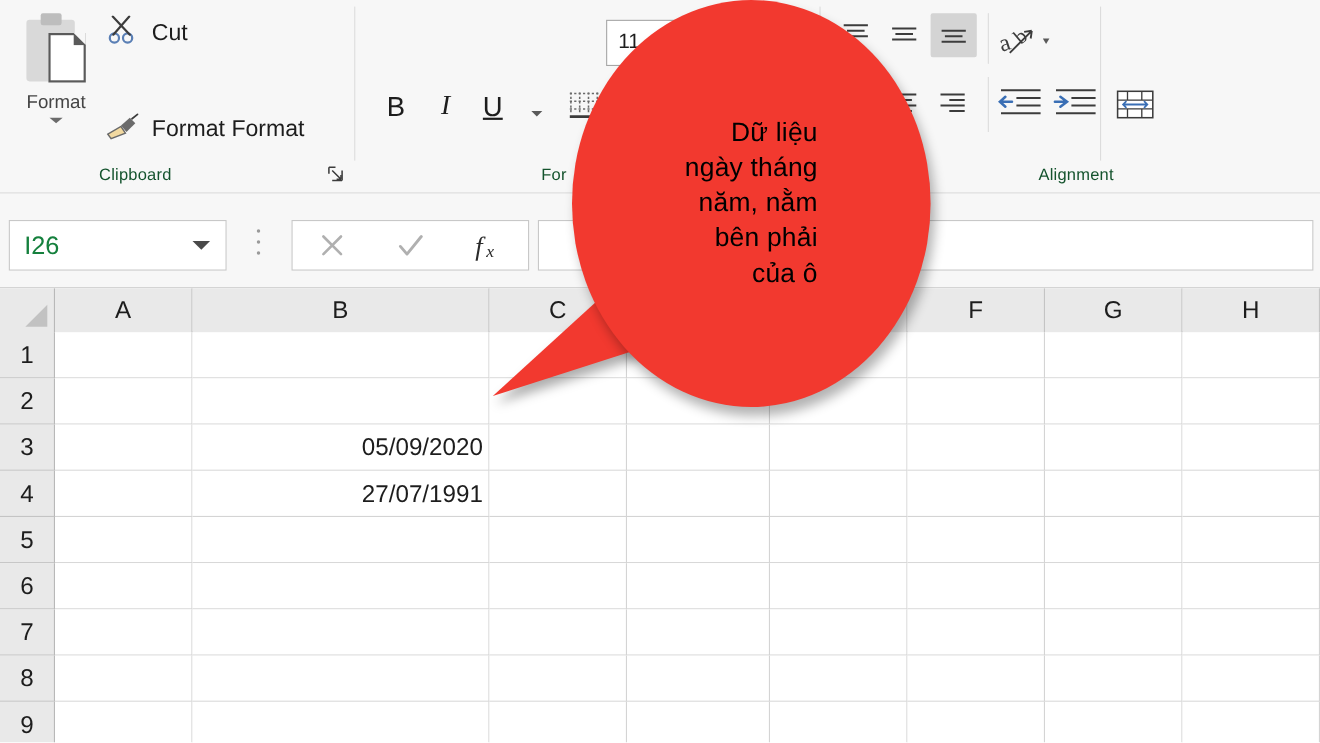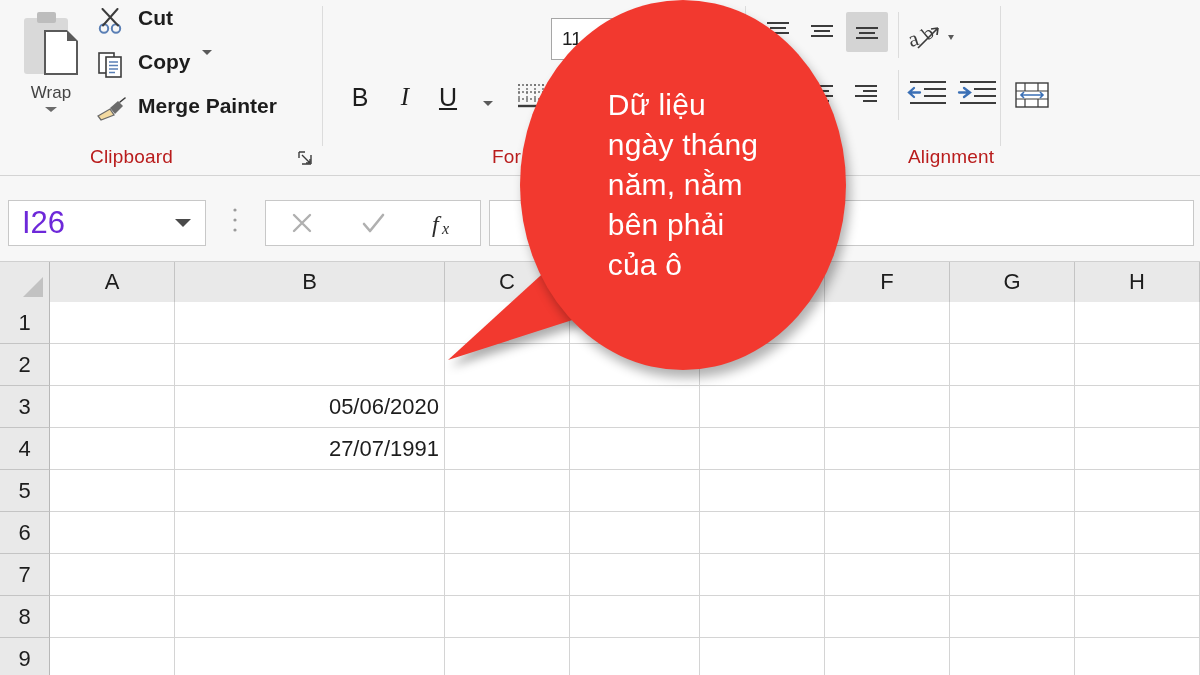--- a/index.html
+++ b/index.html
@@ -19,21 +19,21 @@
     border-bottom: 1px solid #d4d4d4;
   }
   .ribbon-inner { position: relative; width: 1200px; height: 176px; }
 
   .grp-sep {
     position: absolute; top: 6px; width: 1px; height: 140px;
     background: #dcdcdc;
   }
   .grp-label {
     position: absolute; bottom: 8px;
-    font-size: 19px; color: #b91c1c; letter-spacing: .2px;
+    font-size: 15px; color: #14532d; letter-spacing: .2px;
     white-space: nowrap;
   }
 
   
   .paste-btn {
     position: absolute; left: 8px; top: 4px; width: 86px; height: 130px;
     text-align: center; cursor: default;
   }
   .paste-ico { position: relative; width: 66px; height: 74px; margin: 4px auto 0; }
   .pb-body {
@@ -54,22 +54,22 @@
     border-color: #5a5a5a #f7f7f7;
   }
   .paste-label { font-size: 17px; color: #444; margin-top: 2px; line-height: 1; }
   .paste-caret {
     width: 0; height: 0; margin: 6px auto 0;
     border-left: 6px solid transparent; border-right: 6px solid transparent;
     border-top: 5px solid #6b6b6b;
   }
 
   .cb-item {
-    position: absolute; height: 36px; display: flex; align-items: flex-start;
-    cursor: default; white-space: nowrap; font-weight: bold;
+    position: absolute; height: 36px; display: flex; align-items: flex-end;
+    cursor: default; white-space: nowrap;
   }
   .cb-item .lbl { font-size: 21px; color: #1d1d1d; }
   .cb-ico { width: 34px; height: 30px; position: relative; margin-right: 8px; }
 
   
   .ic-scissor { position: absolute; left: 2px; top: 2px; width: 28px; height: 26px; }
 
   
   .ic-copy { position: absolute; left: 2px; top: 2px; width: 30px; height: 26px; }
 
@@ -140,21 +140,21 @@
   
   .formula-bar {
     position: absolute; left: 0; top: 176px; width: 1200px; height: 86px;
     background: #f7f7f7; border-bottom: 1px solid #d0d0d0;
   }
   .name-box {
     position: absolute; left: 8px; top: 200px; width: 198px; height: 46px;
     background: #fff; border: 1px solid #c8c8c8;
     display: flex; align-items: center;
   }
-  .name-box .txt { font-size: 31px; color: #6d28d9; padding-left: 13px; flex: 1; }
+  .name-box .txt { font-size: 23px; color: #15803d; padding-left: 13px; flex: 1; }
   .nb-caret {
     width: 0; height: 0; margin-right: 14px;
     border-left: 8px solid transparent; border-right: 8px solid transparent;
     border-top: 8px solid #4a4a4a;
   }
   .fb-dots {
     position: absolute; left: 233px; top: 206px;
     width: 4px; height: 34px; color: #9a9a9a; font-size: 15px; line-height: 9px;
     text-align: center;
   }
@@ -218,75 +218,64 @@
     position: absolute; left: 0px; top: 180px; width: 240px; height: 200px;
     filter: drop-shadow(3px 7px 5px rgba(0,0,0,0.32));
   }
   .callout-circle {
     position: absolute; left: 80px; top: 8px; width: 326px; height: 370px;
     background: #f2392f; border-radius: 50%;
     box-shadow: 4px 8px 11px rgba(0,0,0,0.30);
     display: flex; align-items: center; justify-content: center;
   }
   .callout-text {
-    color: #ffffff; font-size: 30px; line-height: 1.33;
-    text-align: left; padding: 0 22px; letter-spacing: .2px;
+    color: #000000; font-size: 24px; line-height: 1.33;
+    text-align: right; padding: 0 22px; letter-spacing: .2px;
     white-space: pre-line;
   }
 </style>
 </head>
 <body>
 
 <div id="app">
 
   <div class="ribbon">
    <div class="ribbon-inner">
 
     <div class="paste-btn">
       <div class="paste-ico">
         <div class="pb-body"></div>
         <div class="pb-clip"></div>
         <div class="pb-page"></div>
       </div>
-      <div class="paste-label">Wrap</div>
+      <div class="paste-label">Format</div>
       <div class="paste-caret"></div>
     </div>
 
     <div class="cb-item" style="left:96px; top:6px;">
       <span class="cb-ico">
         <svg class="ic-scissor" viewBox="0 0 28 26">
           <circle cx="6" cy="20.5" r="4.2" fill="none" stroke="#5a7fb5" stroke-width="2"></circle>
           <circle cx="18" cy="20.5" r="4.2" fill="none" stroke="#5a7fb5" stroke-width="2"></circle>
           <path d="M4.5 1 L20 17.5 M19.5 1 L5 17.5" stroke="#3c3c3c" stroke-width="2" fill="none" stroke-linecap="round"></path>
         </svg>
       </span>
       <span class="lbl">Cut</span>
     </div>
 
-    <div class="cb-item" style="left:96px; top:50px;">
-      <span class="cb-ico">
-        <svg class="ic-copy" viewBox="0 0 30 26">
-          <rect x="1" y="1" width="15" height="20" fill="#ffffff" stroke="#3c3c3c" stroke-width="1.6"></rect>
-          <rect x="8" y="5" width="15" height="20" fill="#ffffff" stroke="#3c3c3c" stroke-width="1.6"></rect>
-          <path d="M11 10h9 M11 13.5h9 M11 17h9 M11 20.5h6" stroke="#5a7fb5" stroke-width="1.5"></path>
-        </svg>
-      </span>
-      <span class="lbl">Copy</span>
-      <span class="mini-caret"></span>
-    </div>
 
     <div class="cb-item" style="left:96px; top:94px;">
       <span class="cb-ico">
         <svg class="ic-brush" viewBox="0 0 32 26">
           <path d="M2 20 L14 13 L18 19 L5 24 Z" fill="#f2d9a0" stroke="#6a6a6a" stroke-width="1.3"></path>
           <path d="M14 12 L22 5 L27 10 L19 18 Z" fill="#6b6b6b"></path>
           <path d="M24 6 L29 2" stroke="#3c3c3c" stroke-width="1.6" stroke-linecap="round"></path>
         </svg>
       </span>
-      <span class="lbl">Merge Painter</span>
+      <span class="lbl">Format Format</span>
     </div>
 
     <div class="grp-label" style="left:90px;">Clipboard</div>
     <div class="dlg-launcher" style="left:297px; bottom:10px;">
       <svg viewBox="0 0 16 16" width="16" height="16">
         <path d="M2 2h6 M2 2v6" stroke="#3c3c3c" stroke-width="1.4" fill="none"></path>
         <path d="M14 14 L14 5 M14 14 L5 14" stroke="#3c3c3c" stroke-width="1.4" fill="none"></path>
         <path d="M5 5 L13 13 M13 13 L9 13 M13 13 L13 9" stroke="#3c3c3c" stroke-width="1.4" fill="none"></path>
       </svg>
     </div>
@@ -396,21 +385,21 @@
     <div class="merge-btn">
       <span style="width:40px;height:34px;position:relative;margin-right:6px;">
         <svg viewBox="0 0 40 34" width="40" height="34">
           <rect x="3" y="5" width="32" height="24" fill="#fff" stroke="#3c3c3c" stroke-width="1.4"></rect>
           <path d="M3 13h32 M3 21h32 M12 5v8 M25 5v8 M12 21v8 M25 21v8" stroke="#3c3c3c" stroke-width="1.2"></path>
           <path d="M8 17h22 M11 14 l-3 3 l3 3 M27 14 l3 3 l-3 3" stroke="#3a6fb5" stroke-width="1.6" fill="none"></path>
         </svg>
       </span>
     </div>
 
-    <div class="grp-label" style="left:908px;">Alignment</div>
+    <div class="grp-label" style="left:944px;">Alignment</div>
 
    </div>
   </div>
 
   <div class="formula-bar"></div>
 
   <div class="name-box">
     <span class="txt">I26</span>
     <span class="nb-caret"></span>
   </div>
@@ -481,21 +470,21 @@
         <div class="gcell" style="left: 1075px; top: 40px; width: 125px; height: 42px;"></div>
         <div class="gcell" style="left: 50px; top: 82px; width: 125px; height: 42px;"></div>
         <div class="gcell" style="left: 175px; top: 82px; width: 270px; height: 42px;"></div>
         <div class="gcell" style="left: 445px; top: 82px; width: 125px; height: 42px;"></div>
         <div class="gcell" style="left: 570px; top: 82px; width: 130px; height: 42px;"></div>
         <div class="gcell" style="left: 700px; top: 82px; width: 125px; height: 42px;"></div>
         <div class="gcell" style="left: 825px; top: 82px; width: 125px; height: 42px;"></div>
         <div class="gcell" style="left: 950px; top: 82px; width: 125px; height: 42px;"></div>
         <div class="gcell" style="left: 1075px; top: 82px; width: 125px; height: 42px;"></div>
         <div class="gcell" style="left: 50px; top: 124px; width: 125px; height: 42px;"></div>
-        <div class="gcell" style="left: 175px; top: 124px; width: 270px; height: 42px;">05/06/2020</div>
+        <div class="gcell" style="left: 175px; top: 124px; width: 270px; height: 42px;">05/09/2020</div>
         <div class="gcell" style="left: 445px; top: 124px; width: 125px; height: 42px;"></div>
         <div class="gcell" style="left: 570px; top: 124px; width: 130px; height: 42px;"></div>
         <div class="gcell" style="left: 700px; top: 124px; width: 125px; height: 42px;"></div>
         <div class="gcell" style="left: 825px; top: 124px; width: 125px; height: 42px;"></div>
         <div class="gcell" style="left: 950px; top: 124px; width: 125px; height: 42px;"></div>
         <div class="gcell" style="left: 1075px; top: 124px; width: 125px; height: 42px;"></div>
         <div class="gcell" style="left: 50px; top: 166px; width: 125px; height: 42px;"></div>
         <div class="gcell" style="left: 175px; top: 166px; width: 270px; height: 42px; text-align: right;">27/07/1991</div>
         <div class="gcell" style="left: 445px; top: 166px; width: 125px; height: 42px;"></div>
         <div class="gcell" style="left: 570px; top: 166px; width: 130px; height: 42px;"></div>

